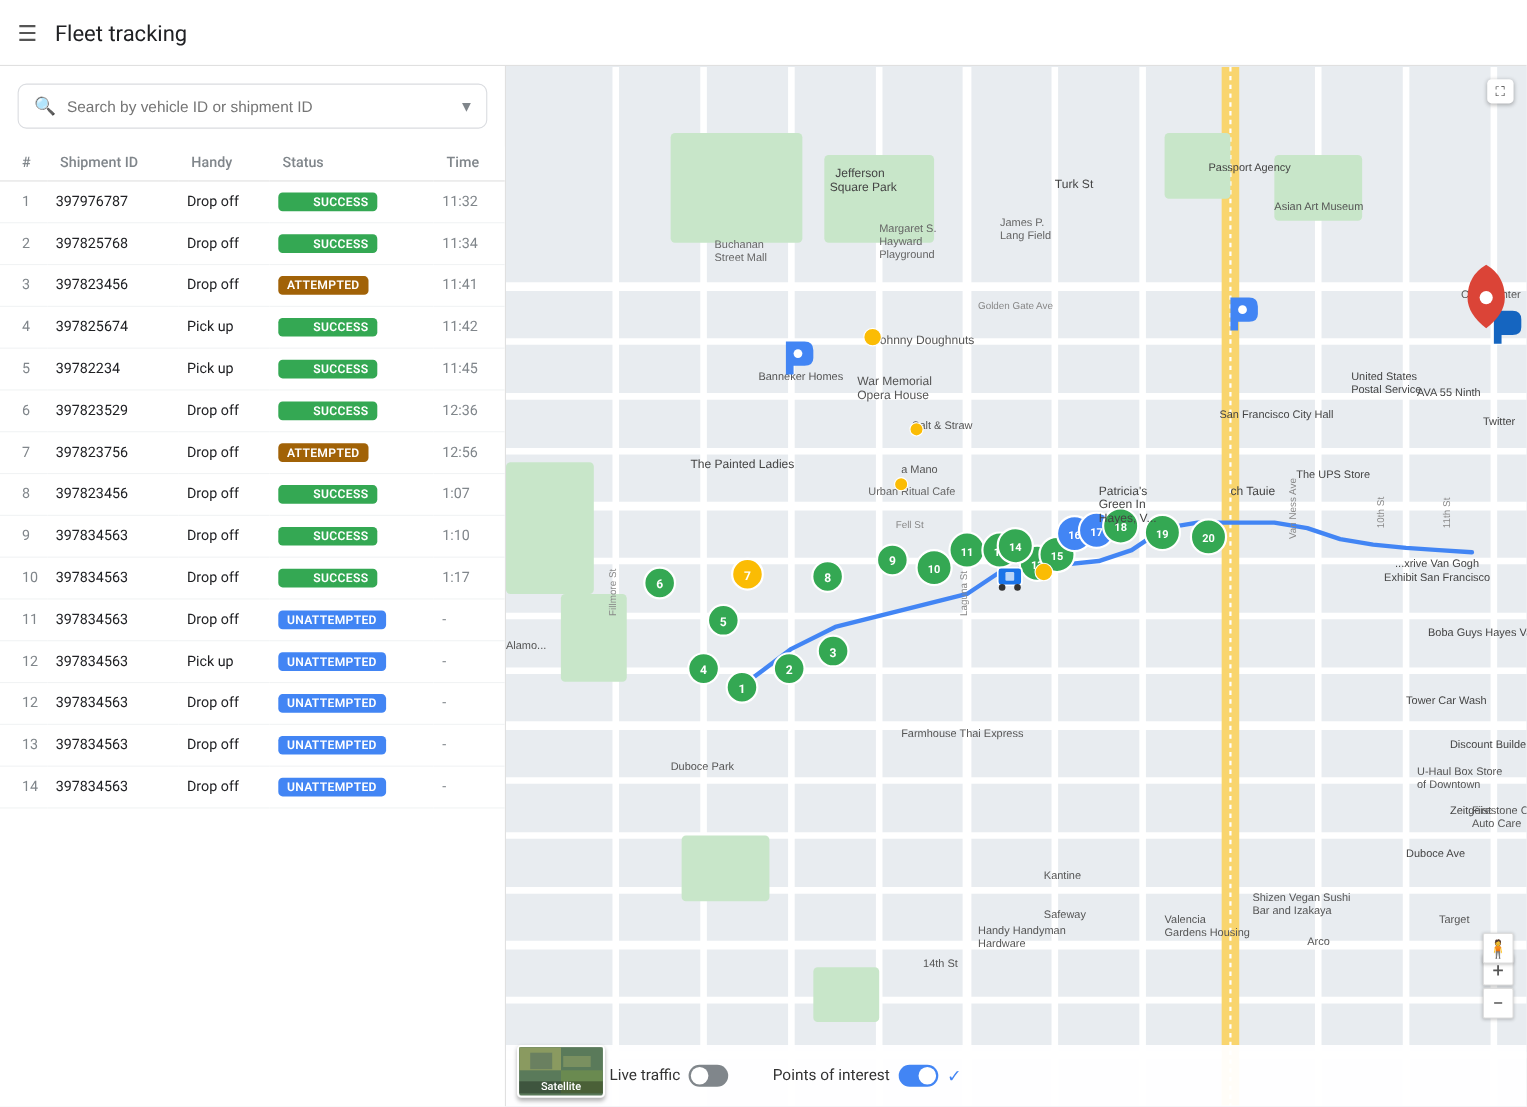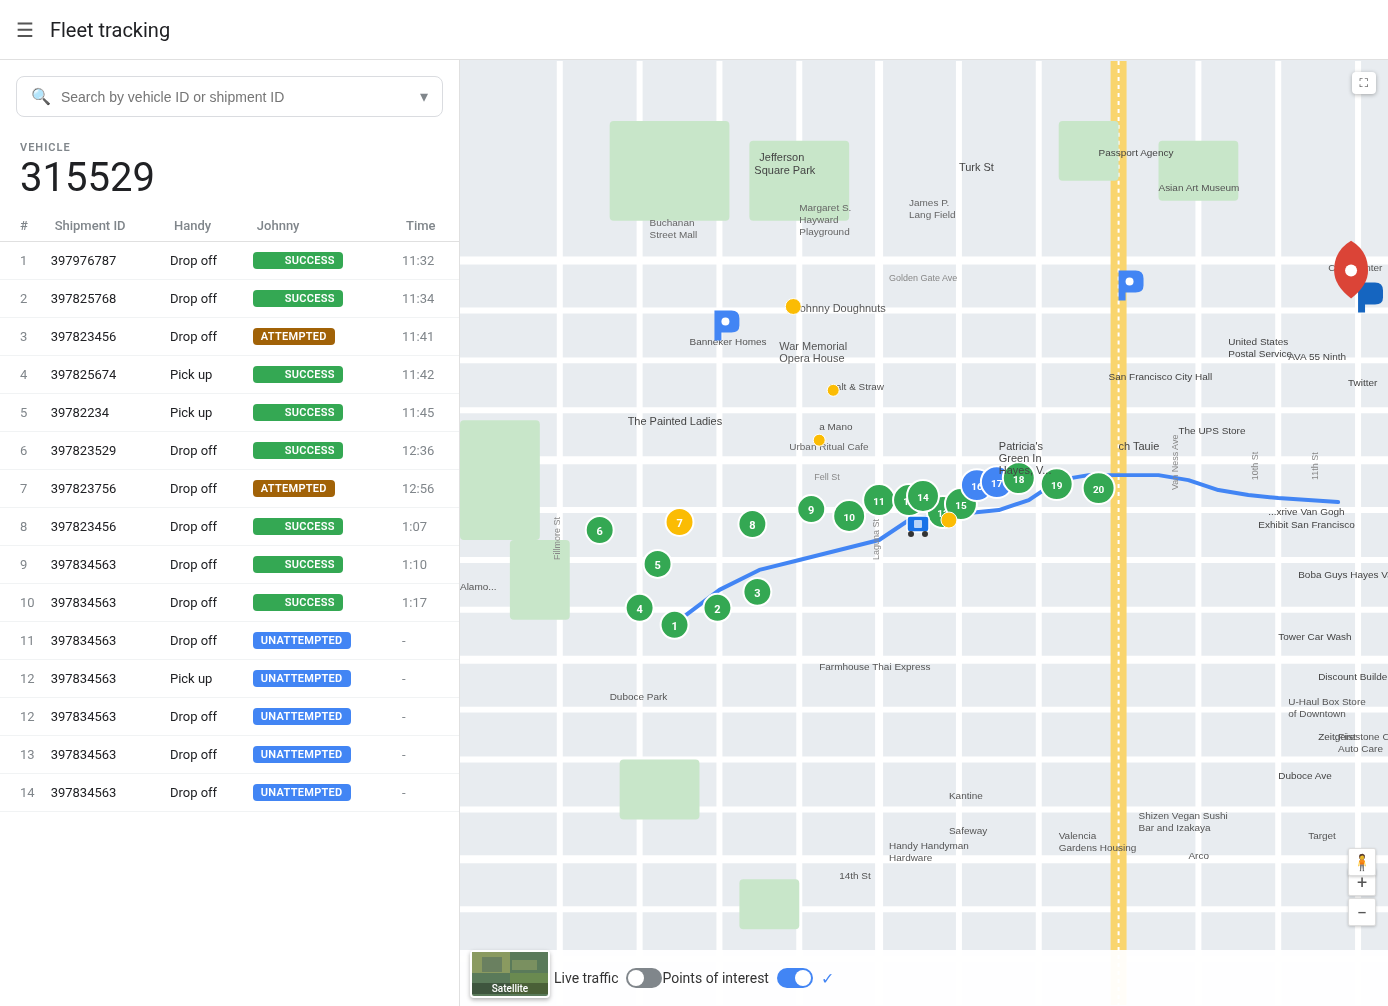--- a/index.html
+++ b/index.html
@@ -146,20 +146,21 @@
     .map-bottom-bar {
       position: absolute;
       bottom: 0;
       left: 0;
       right: 0;
       height: 56px;
       background: rgba(255,255,255,0.95);
       display: flex;
       align-items: center;
       padding: 0 20px;
+      gap: 40px;
     }
     .map-control {
       display: flex;
       align-items: center;
       gap: 8px;
       font-size: 14px;
       color: #333;
     }
     .toggle-switch {
       width: 36px;
@@ -246,33 +247,29 @@
 <div class="main-layout">
 
   <div class="left-panel">
 
     <div class="search-bar">
       <span class="search-icon">🔍</span>
       <input class="search-input" type="text" placeholder="Search by vehicle ID or shipment ID" style="">
       <span class="search-dropdown-icon">▾</span>
     </div>
 
-    <div class="vehicle-info">
-      <div class="vehicle-label">VEHICLE</div>
-      <div class="vehicle-id">315529</div>
-    </div>
 
     <div class="table-container">
       <table>
         <thead>
           <tr>
             <th>#</th>
             <th>Shipment ID</th>
             <th>Handy</th>
-            <th>Johnny</th>
+            <th>Status</th>
             <th>Time</th>
           </tr>
         </thead>
         <tbody id="shipment-tbody">
         <tr>
     <td>1</td>
     <td>397976787</td>
     <td>Drop off</td>
     <td>
       <span class="badge badge-success">SUCCESS</span>

